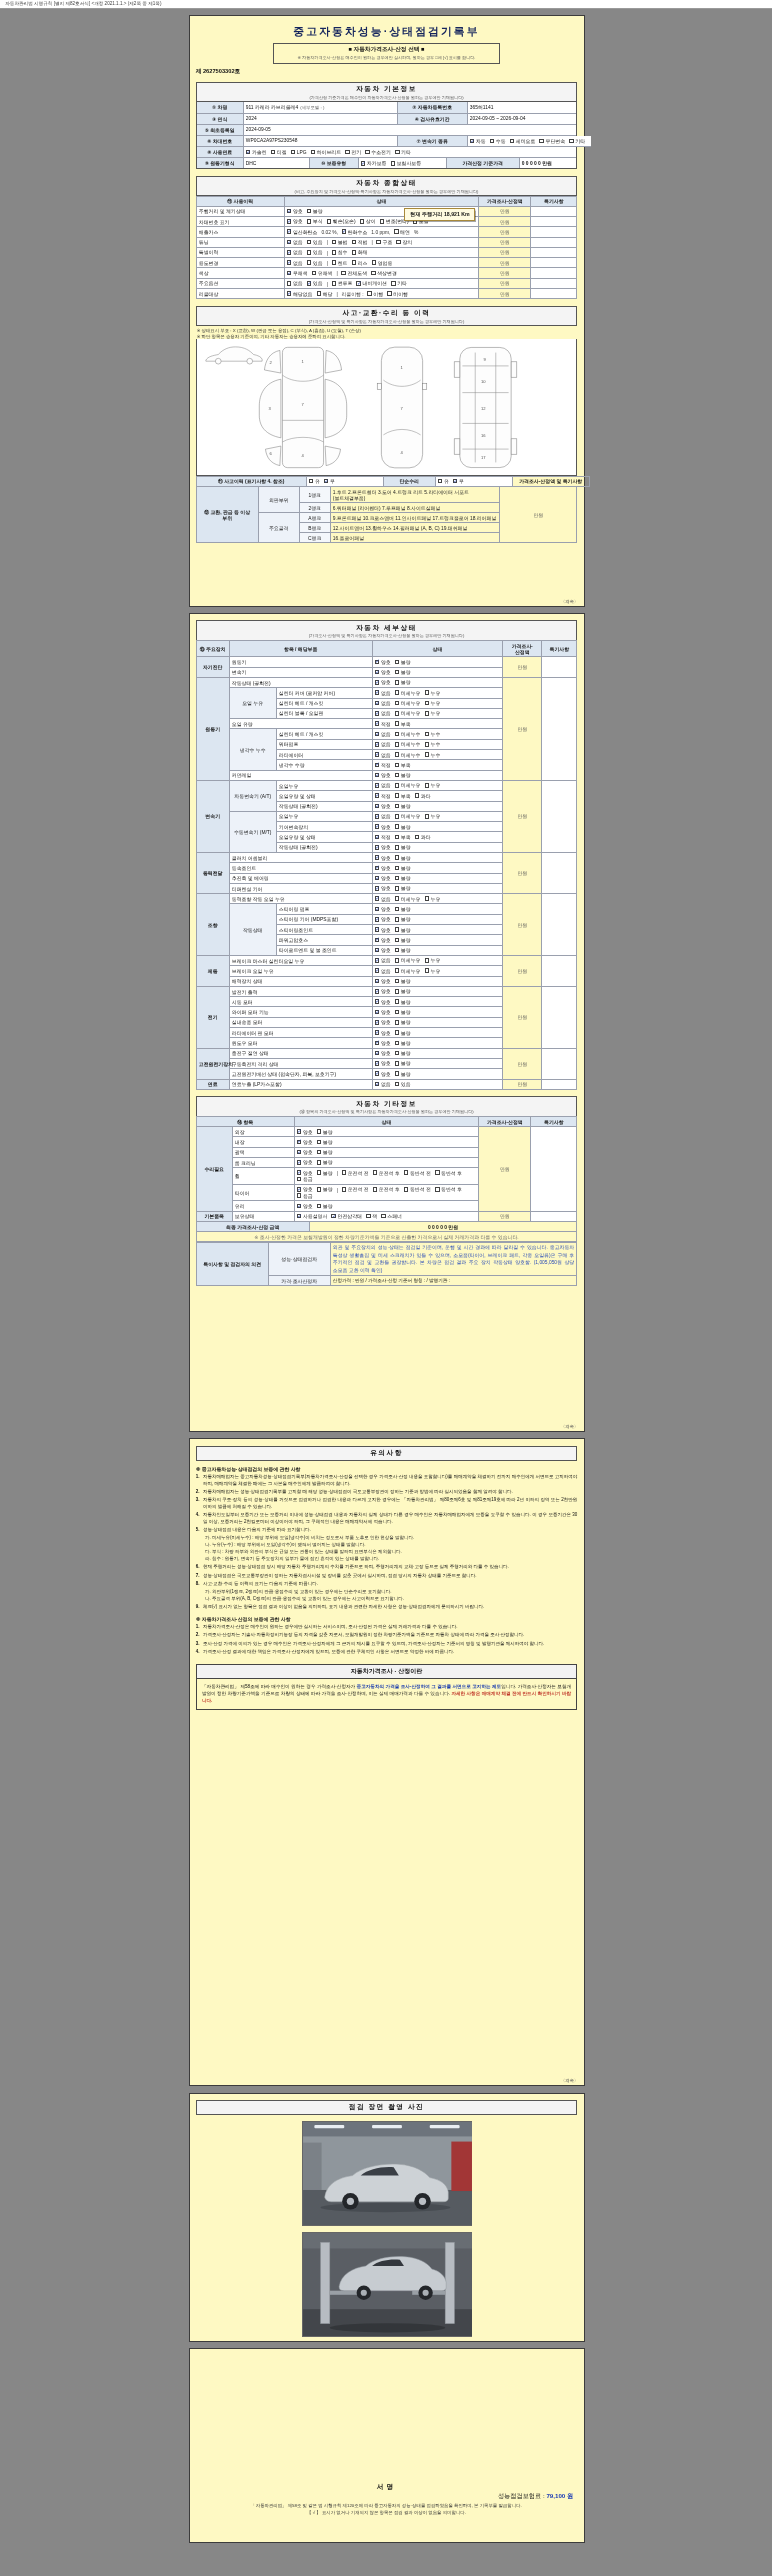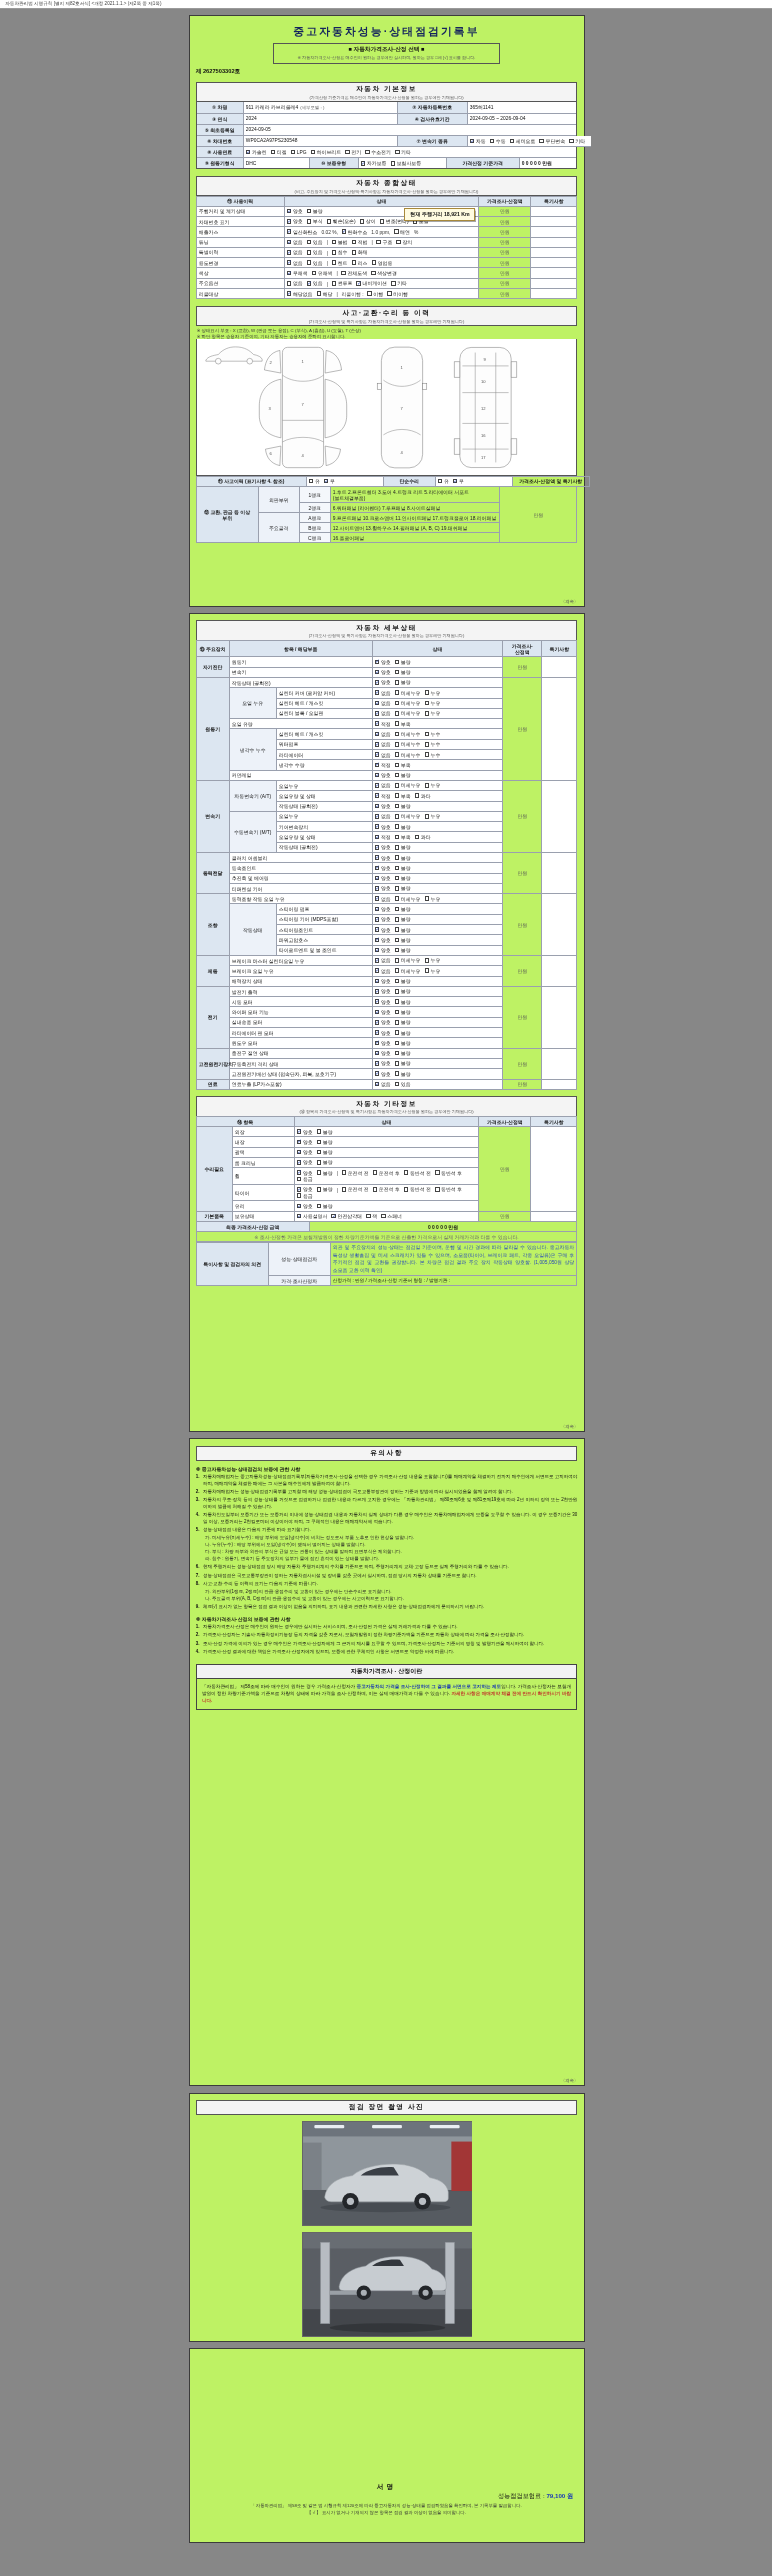--- a/index.html
+++ b/index.html
@@ -1,19 +1,19 @@
 <!DOCTYPE html>
 <html style="font-size:8.2px"><head>
 <meta charset="utf-8">
 <style>
 *{margin:0;padding:0;box-sizing:border-box}
 html{background:#878787}
 body{width:773px;height:2576px;background:#878787;font-family:"Liberation Sans","DejaVu Sans",sans-serif;overflow:hidden;color:#111}
 .topstrip{width:100%;height:8.8px;background:#fff;border-bottom:0.5px solid #9a9a9a;font-size:4.6px;color:#444;padding:1px 5.2px;text-align:left}
-.page{width:396px;margin:6.2px auto 0;background:#bef264;border:0.5px solid #3c3c3c;padding:6.2px 6.2px 4.1px;position:relative}
+.page{width:396px;margin:6.2px auto 0;background:#fef9c3;border:0.5px solid #3c3c3c;padding:6.2px 6.2px 4.1px;position:relative}
 .p1{min-height:592px}.p2{min-height:819px}.p3{min-height:648px}.p4{min-height:241px}.p5{min-height:195px}
 .doc-title{text-align:center;font-size:10.8px;font-weight:bold;color:#15255d;letter-spacing:2.1px;padding:3.1px 0 4.1px}
 .select-box{width:227px;margin:0 auto;border:0.5px solid #555;padding:2.1px 3.1px;text-align:center}
 .select-title{font-size:5.7px;font-weight:bold}
 .select-note{font-size:4.1px;color:#555;margin-top:1px}
 .doc-no{font-size:5.7px;font-weight:bold;margin:4.1px 0 2.1px;text-align:left}
 .sec-head{border:0.5px solid #555;background:#f4f4f4;text-align:center;padding:1.5px 2.1px;margin-top:6.2px}
 .sec-title{font-weight:bold;font-size:6.7px;letter-spacing:1.5px;color:#111}
 .sec-note{display:block;font-size:4.1px;color:#555;margin-top:0.5px}
 .legend-line{font-size:4.4px;color:#333;margin:1.5px 0 0 1px}

